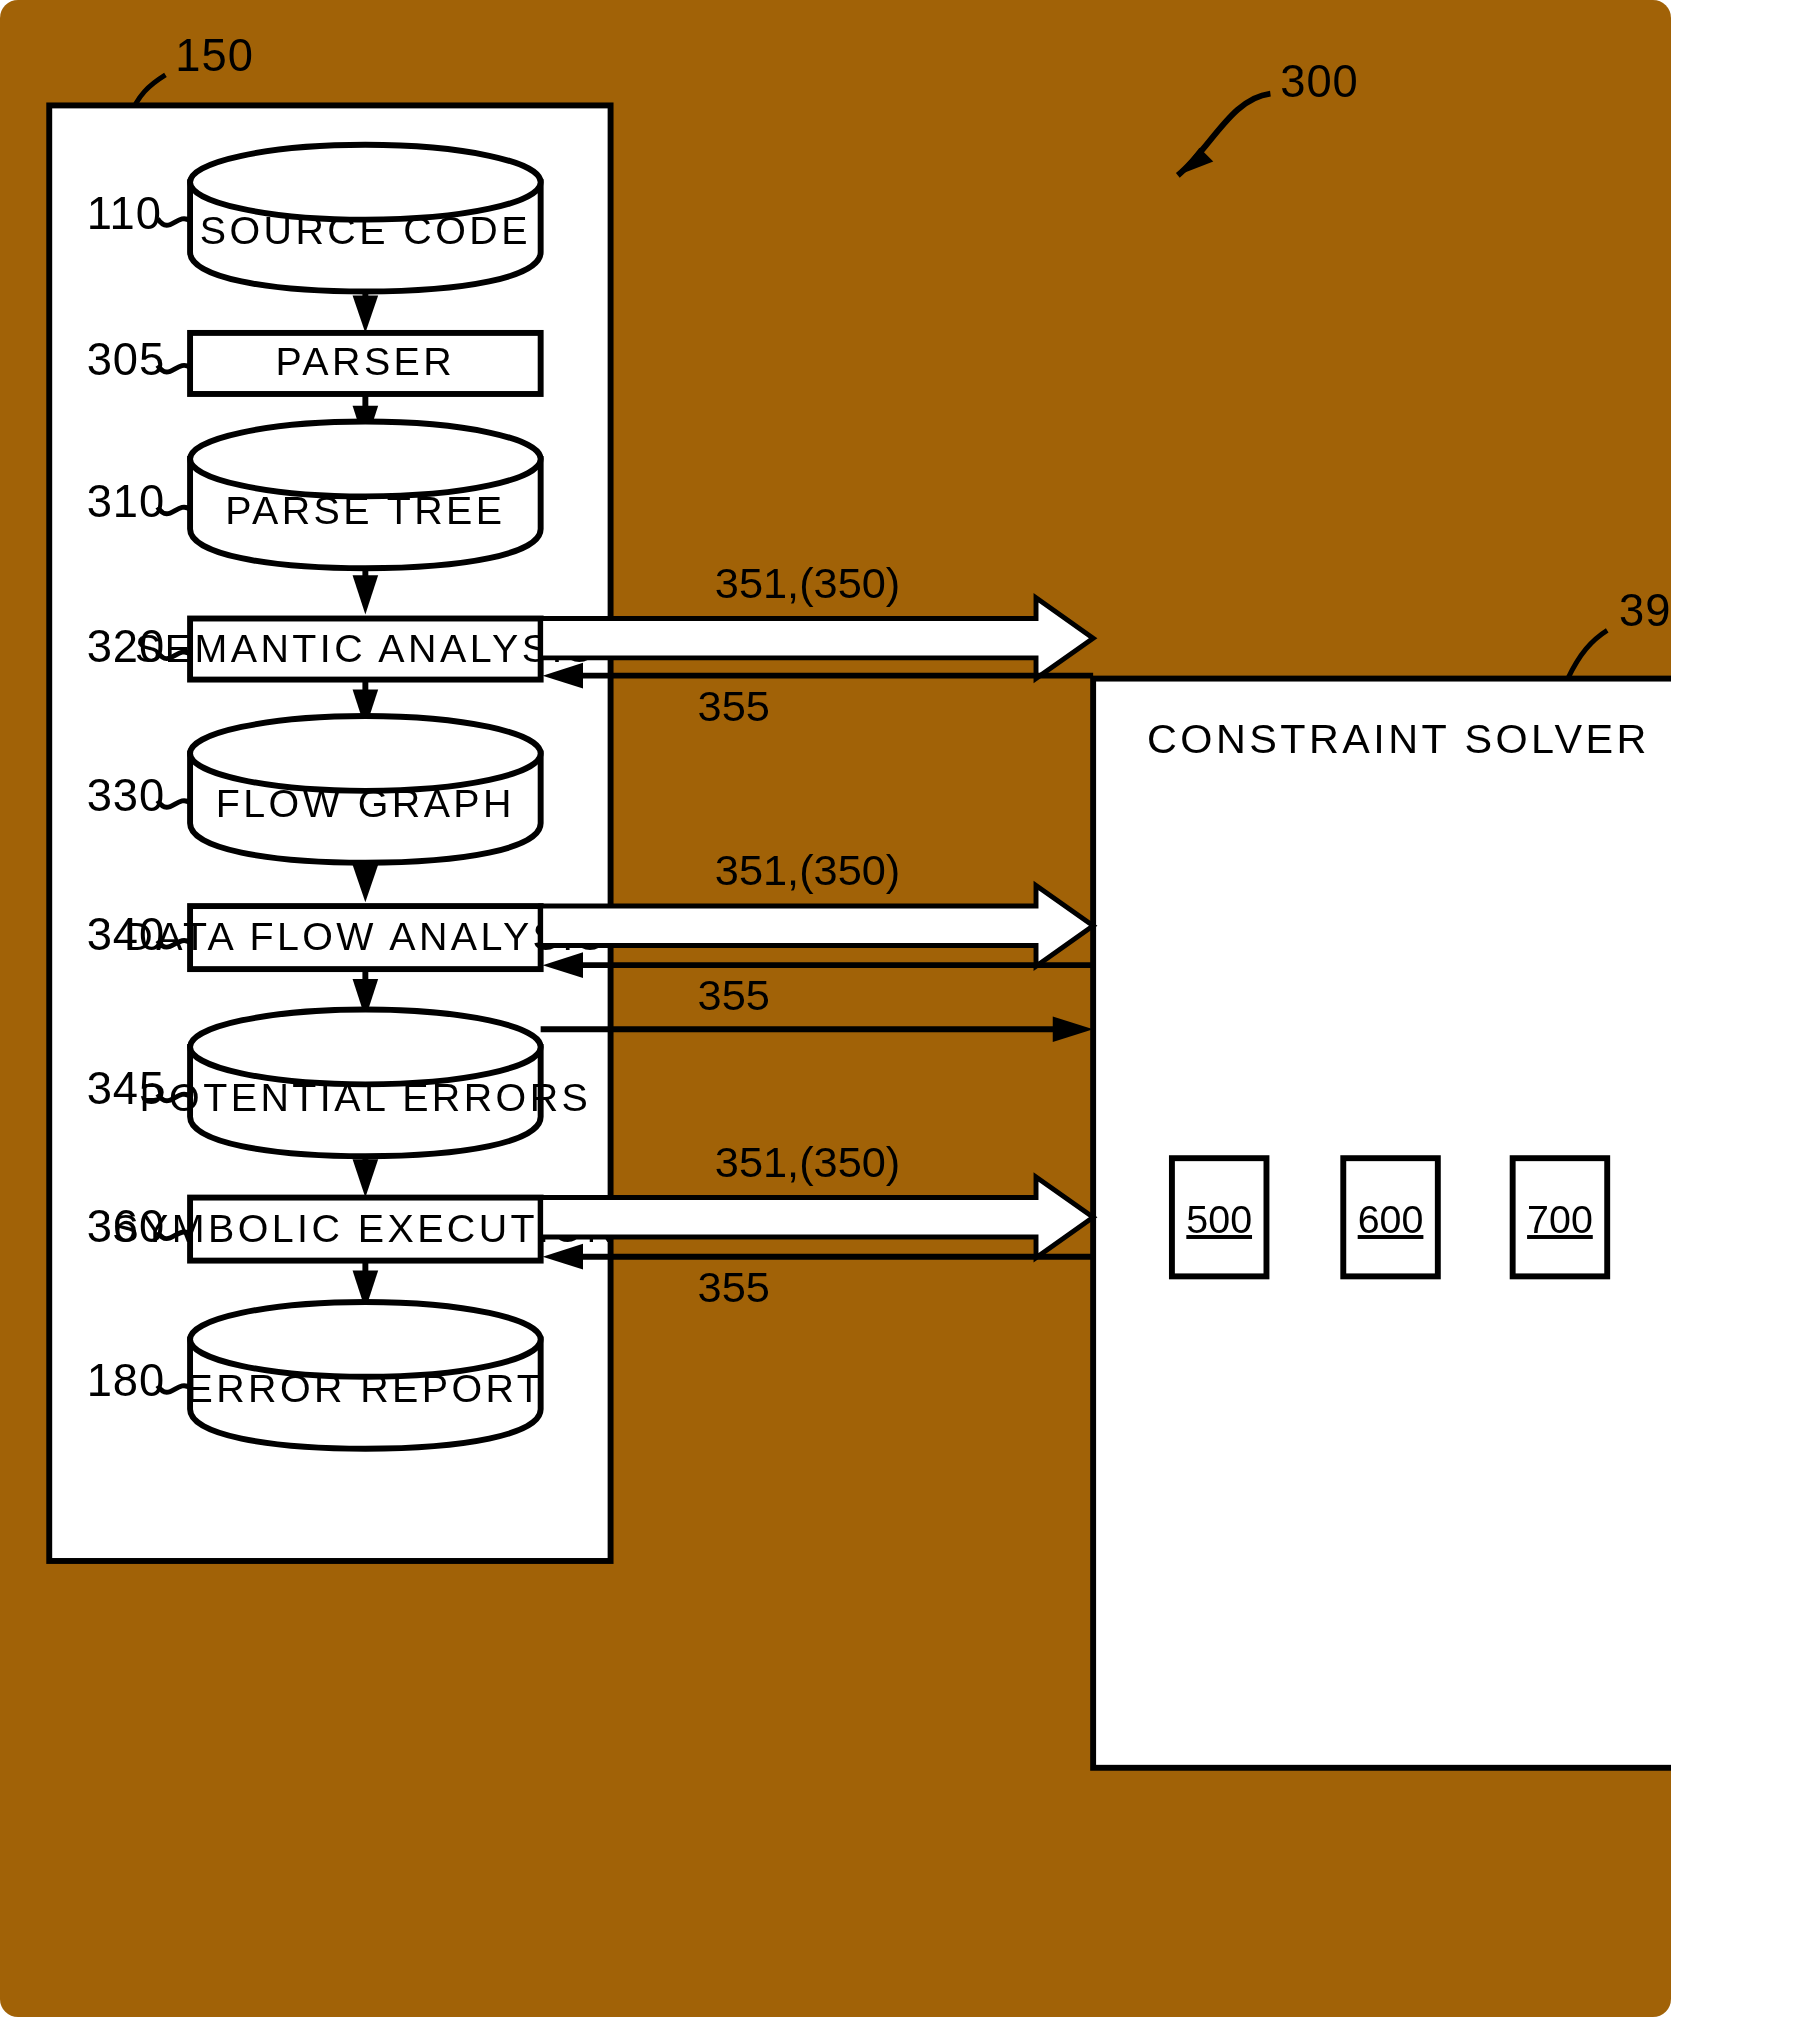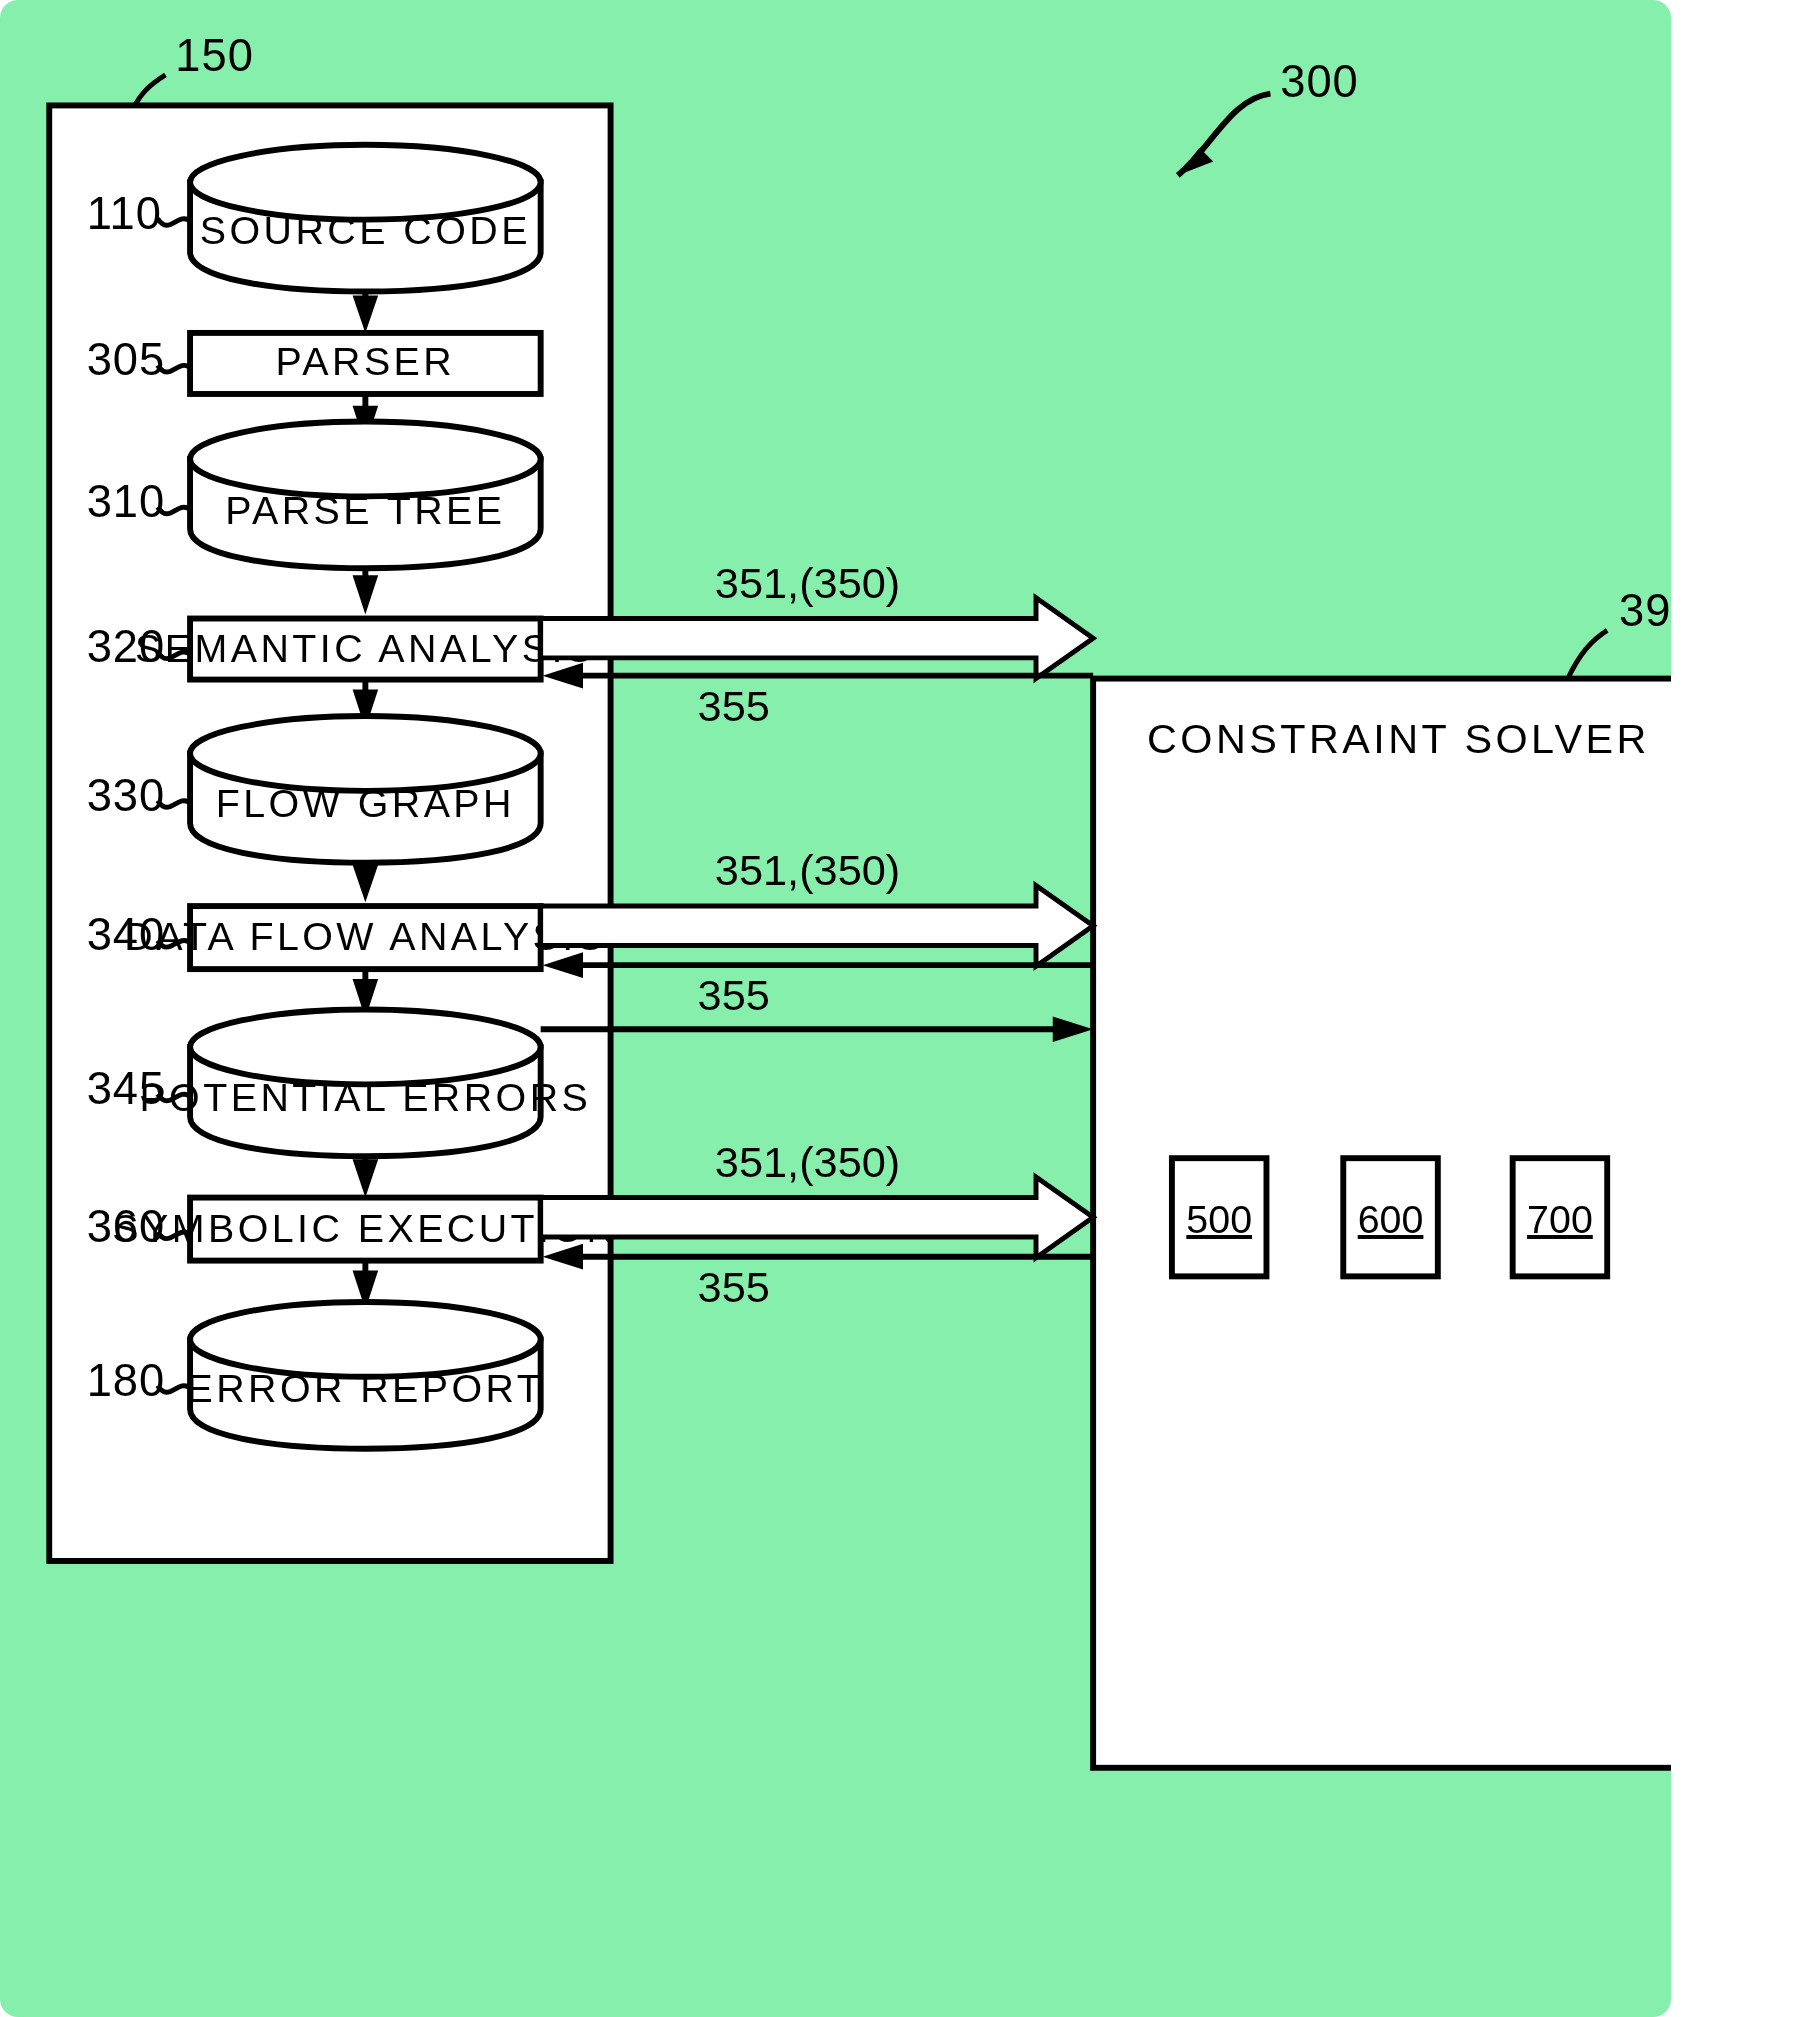--- a/index.html
+++ b/index.html
@@ -7,21 +7,21 @@
     padding: 0;
     background: #ffffff;
   }
   body {
     font-family: "Liberation Sans", sans-serif;
   }
   #page {
     position: relative;
     width: 1671px;
     height: 2017px;
-    background: #86efac;
+    background: #a16207;
     overflow: hidden;
     border-radius: 18px;
   }
   #page svg {
     position: absolute;
     left: 0;
     top: 0;
   }
   .ref-num {
     font-family: "Liberation Sans", sans-serif;

